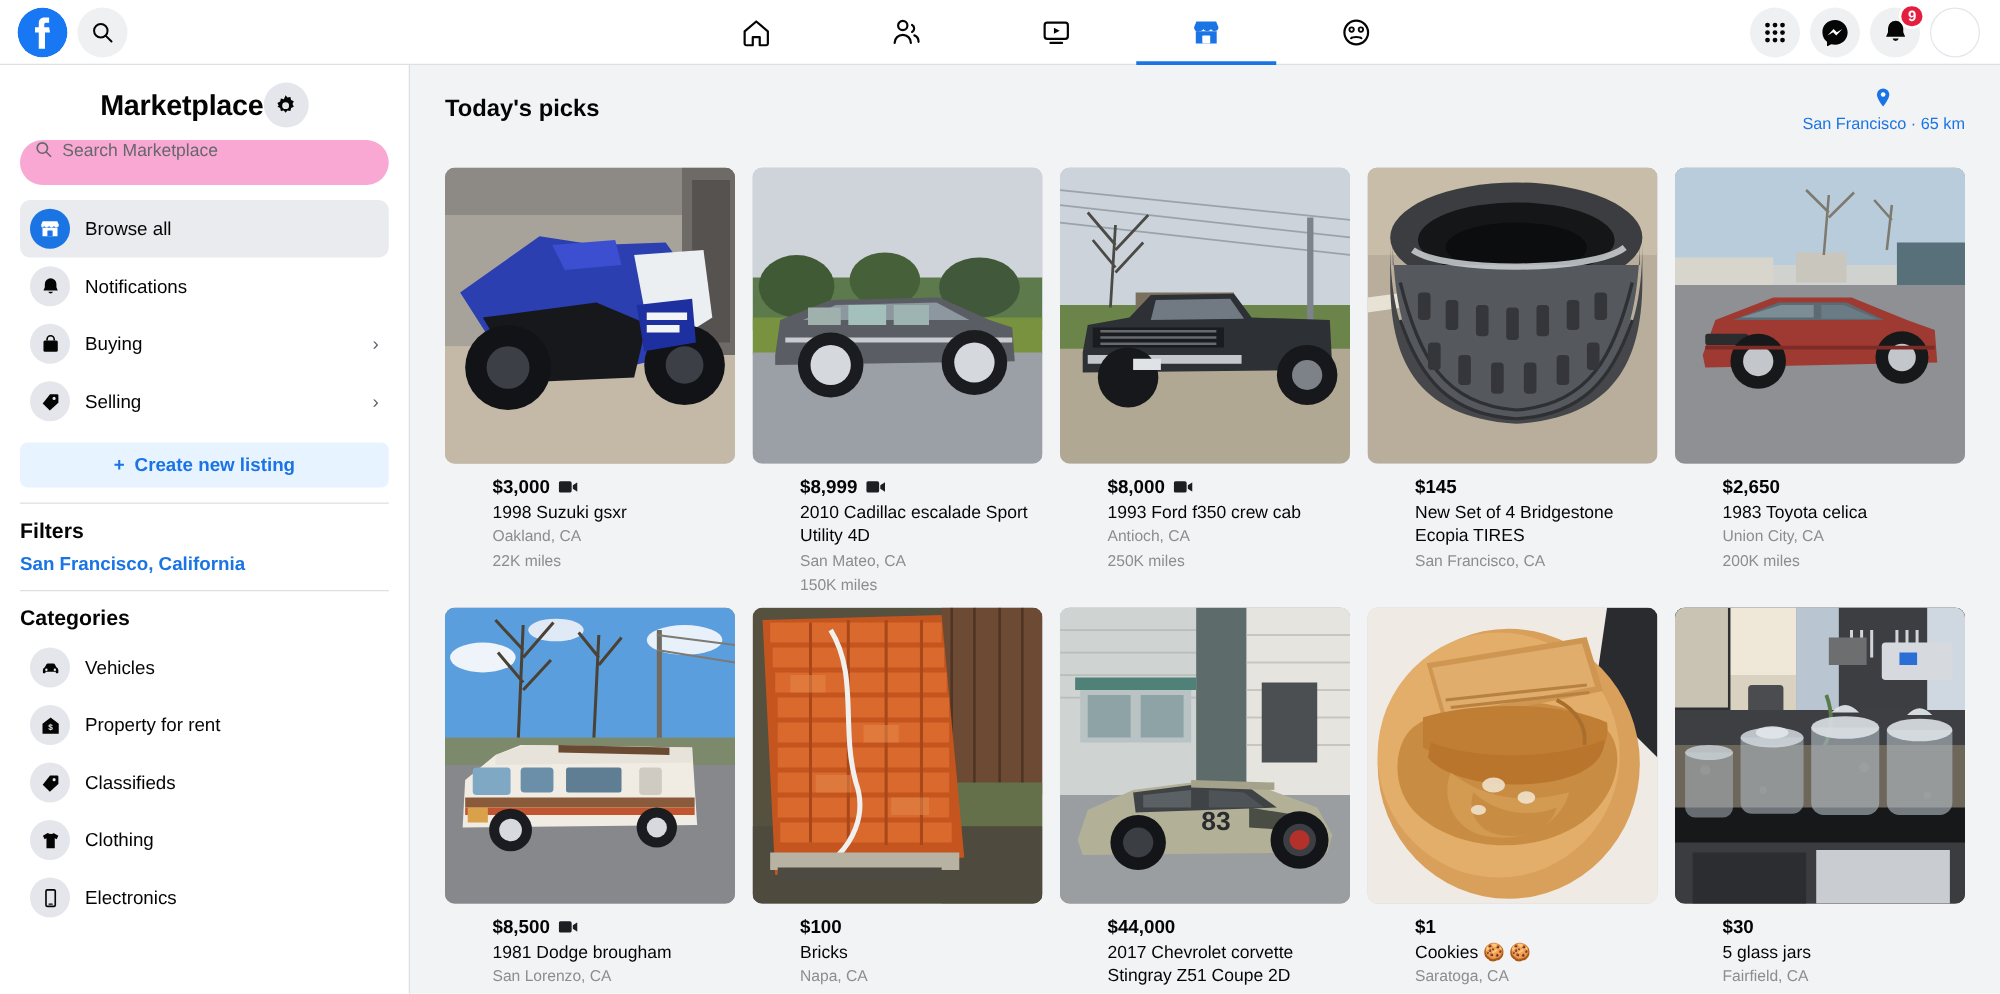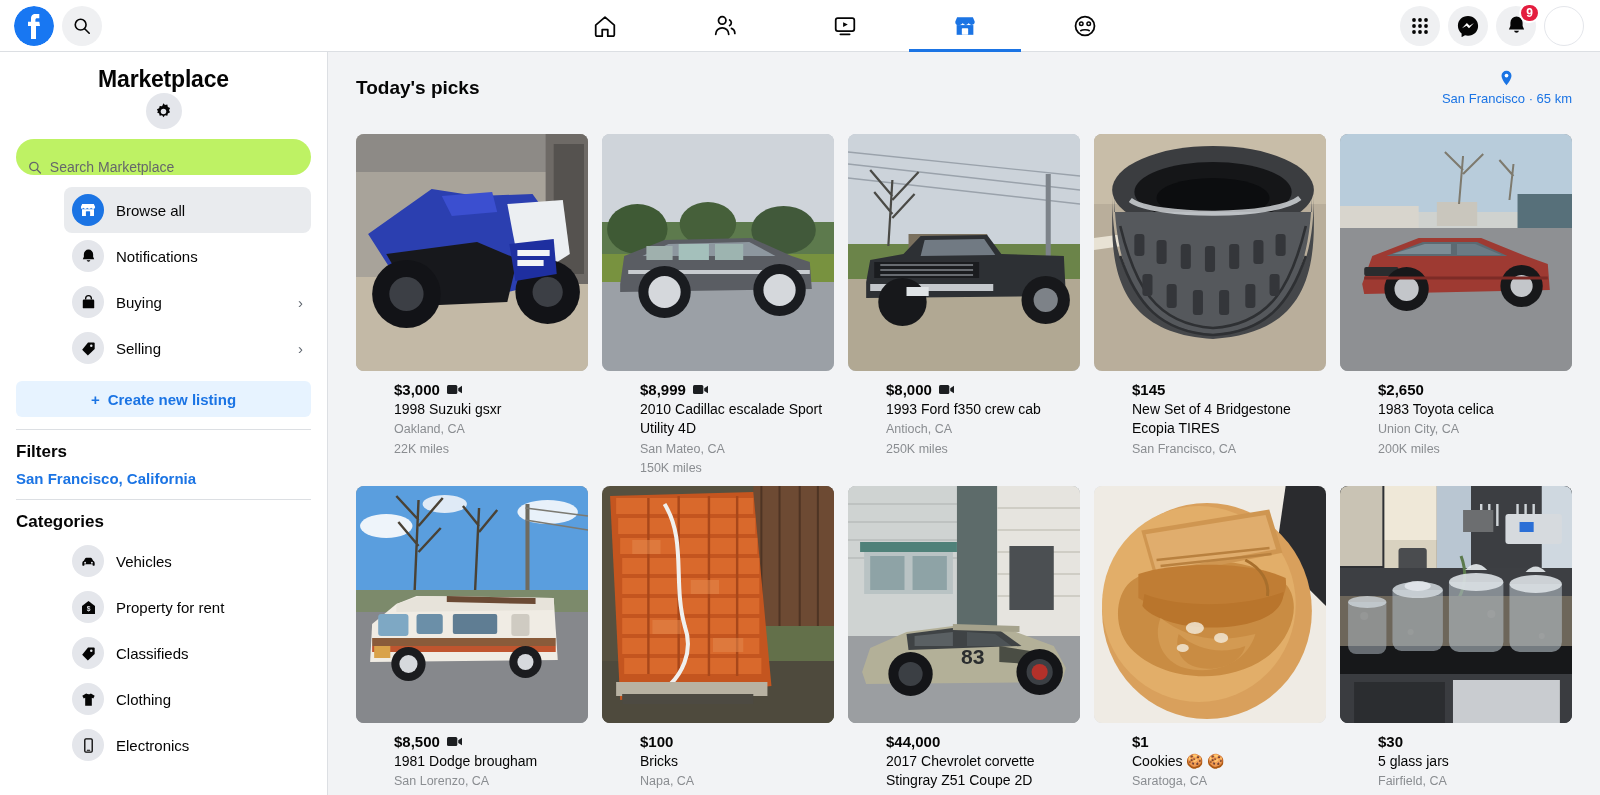--- a/index.html
+++ b/index.html
@@ -64,45 +64,43 @@
     position: absolute; top: 52px; left: 0;
     width: 328px; height: 743px;
     background: #ffffff;
     border-right: 1px solid #dcdfe3;
     overflow: hidden;
     padding: 0 16px;
   }
   .side-head {
     display: flex; align-items: center; justify-content: center;
     padding: 14px 0 10px 0;
-    flex-direction: column;
   }
   .side-title { font-size: 23px; font-weight: 700; letter-spacing: -0.2px; }
   .gear-btn {
     width: 36px; height: 36px; border-radius: 50%;
     background: #e4e6eb; display: flex; align-items: center; justify-content: center;
     cursor: pointer;
   }
   .searchbox {
-    height: 36px; border-radius: 18px; background: #bef264;
-    display: flex; align-items: flex-end; gap: 8px; padding: 0 12px;
+    height: 36px; border-radius: 18px; background: #f9a8d4;
+    display: flex; align-items: flex-start; gap: 8px; padding: 0 12px;
     margin-bottom: 12px; cursor: text;
   }
   .searchbox input {
     border: none; outline: none; background: transparent;
     font-size: 14px; font-family: "Liberation Sans", sans-serif;
     color: #050505; width: 100%;
   }
   .searchbox input::placeholder { color: #65676b; }
 
   .navitem {
     display: flex; align-items: center; gap: 12px;
     height: 46px; border-radius: 8px; padding: 0 8px;
     cursor: pointer;
-    margin-left: 48px;
   }
   .navitem.selected { background: #e9ebee; }
   .navitem .label { font-size: 15px; flex: 1; }
   .navitem.dim .label { color: #b0b3b8; }
   .ico-circle {
     width: 32px; height: 32px; border-radius: 50%;
     background: #e4e6eb; display: flex; align-items: center; justify-content: center;
     flex: none;
   }
   .ico-circle.blue { background: #1b74e4; }

